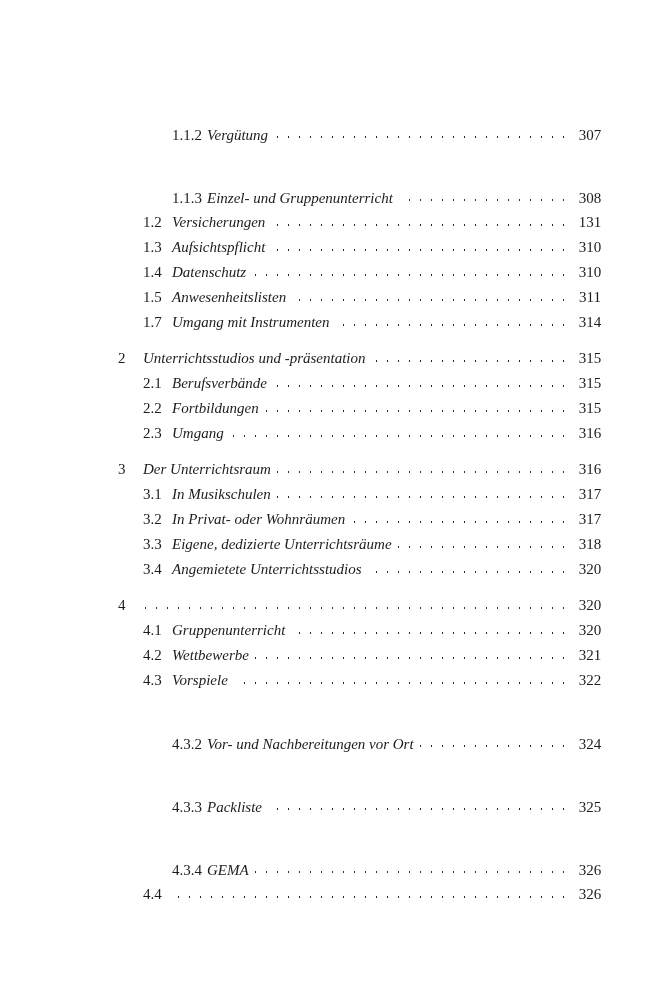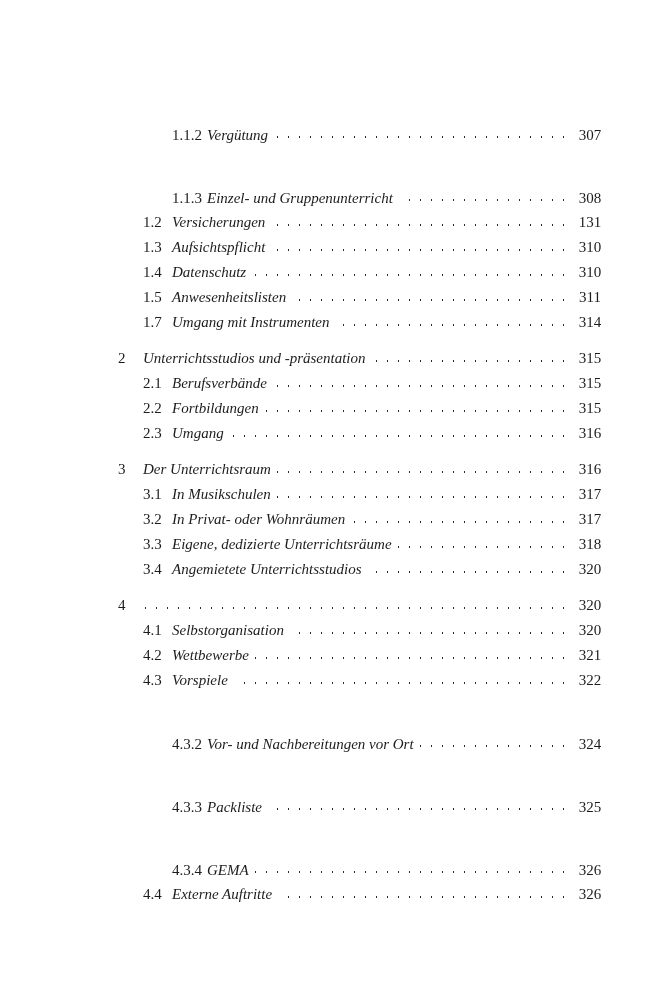--- a/index.html
+++ b/index.html
@@ -190,21 +190,21 @@
       </div>
 
       <div class="toc-row lvl-1">
         <span class="toc-num">4</span>
         <span class="toc-leader"></span>
         <span class="toc-page">320</span>
       </div>
 
       <div class="toc-row lvl-2">
         <span class="toc-num">4.1</span>
-        <span class="toc-title">Selbstorganisation</span>
+        <span class="toc-title">Gruppenunterricht</span>
         <span class="toc-leader"></span>
         <span class="toc-page">320</span>
       </div>
 
       <div class="toc-row lvl-2">
         <span class="toc-num">4.2</span>
         <span class="toc-title">Wettbewerbe</span>
         <span class="toc-leader"></span>
         <span class="toc-page">321</span>
       </div>
@@ -233,18 +233,17 @@
 
       <div class="toc-row lvl-3">
         <span class="toc-num">4.3.4</span>
         <span class="toc-title">GEMA</span>
         <span class="toc-leader"></span>
         <span class="toc-page">326</span>
       </div>
 
       <div class="toc-row lvl-2">
         <span class="toc-num">4.4</span>
-        <span class="toc-title">Externe Auftritte</span>
         <span class="toc-leader"></span>
         <span class="toc-page">326</span>
       </div>
     </div>
 </div>
 
 </body></html>

